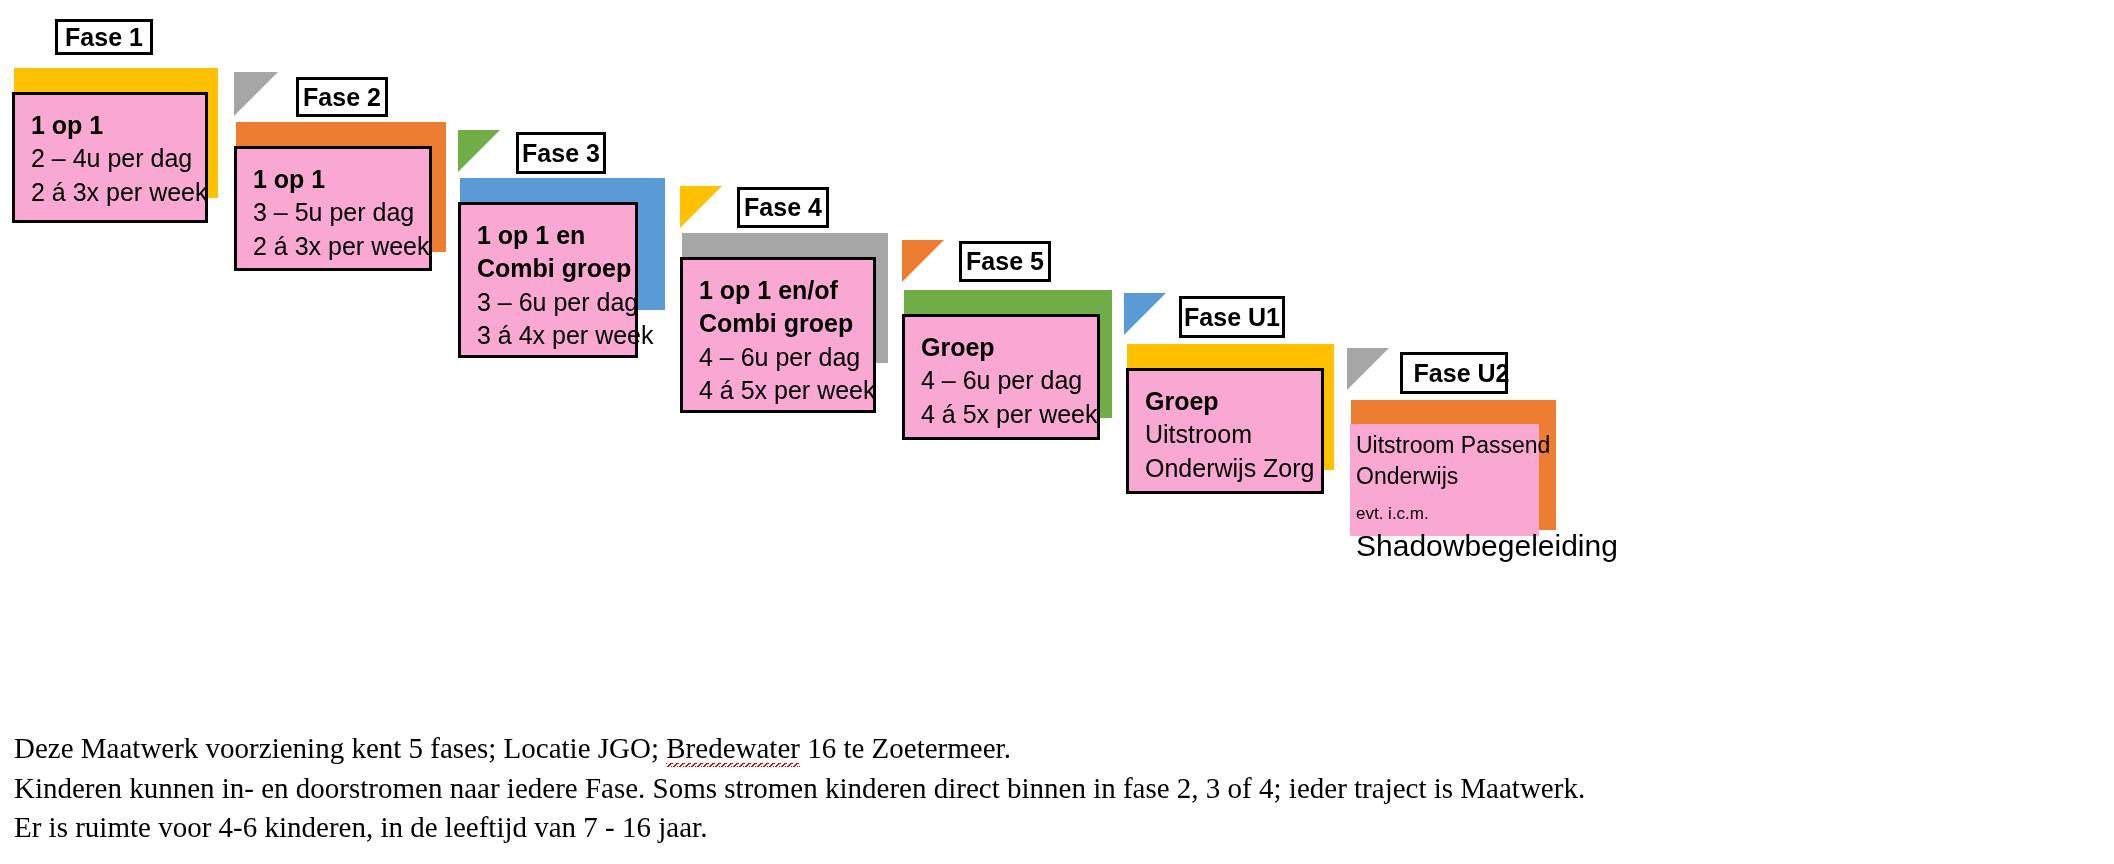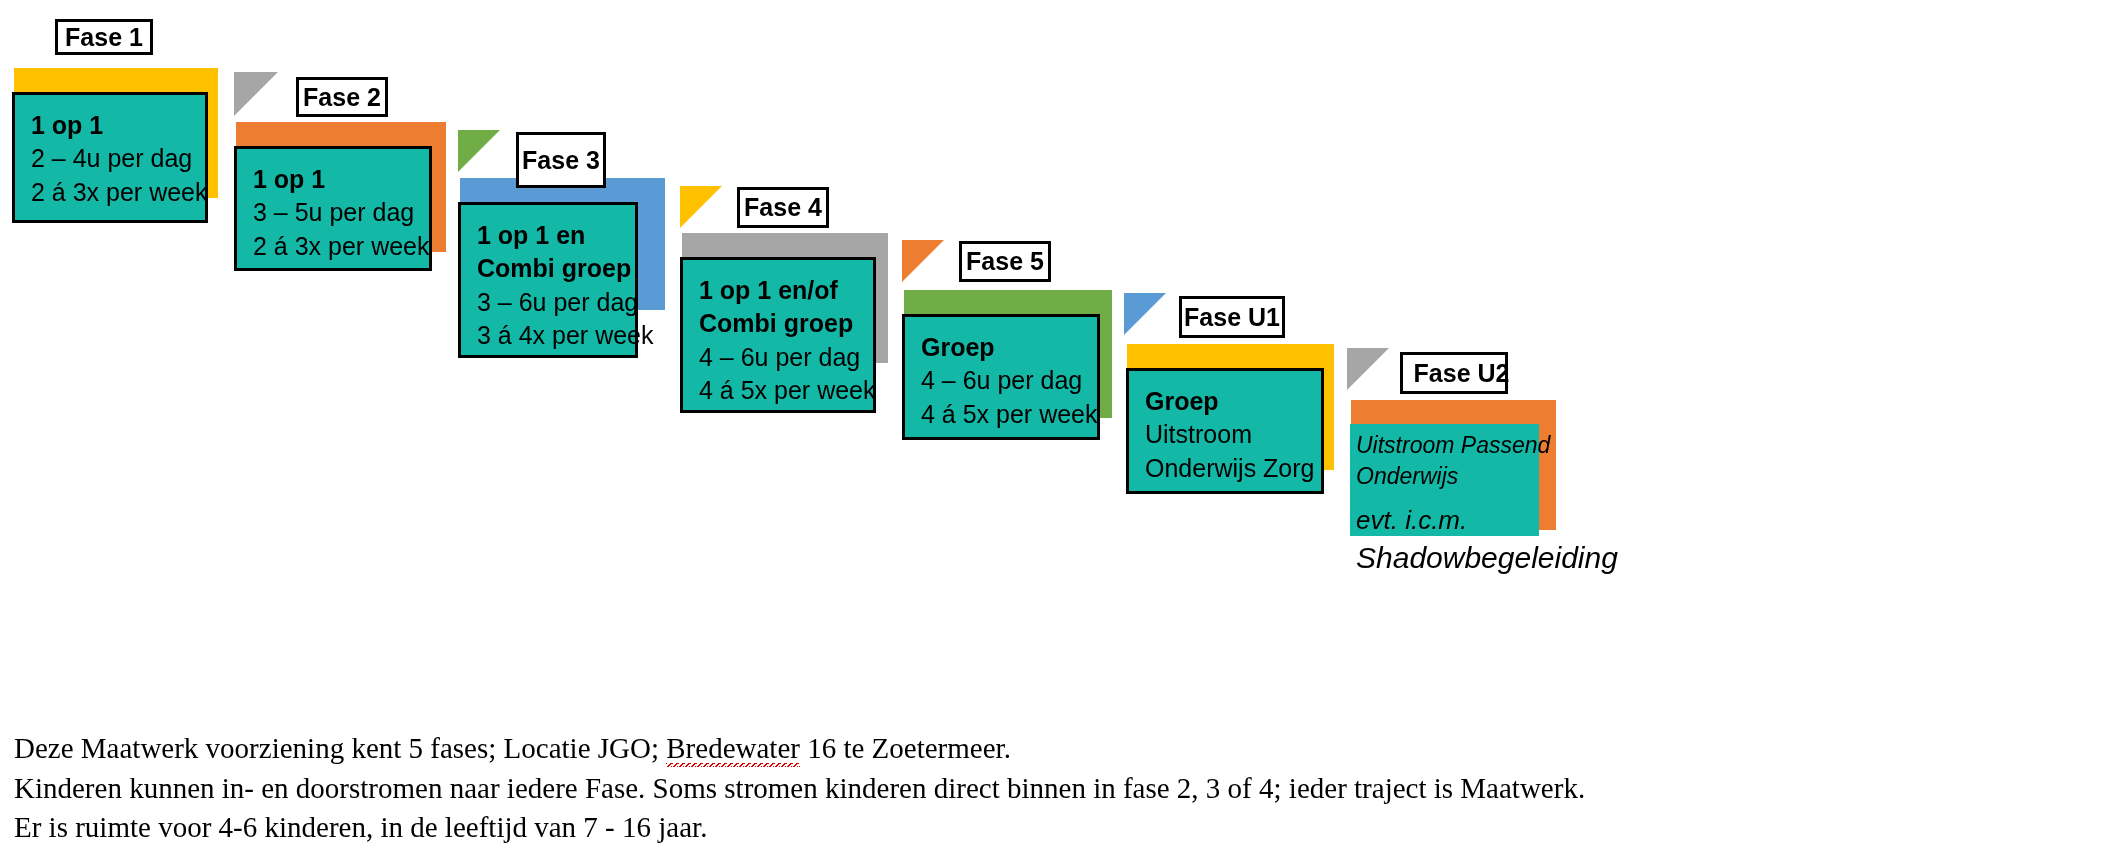--- a/index.html
+++ b/index.html
@@ -31,21 +31,21 @@
   
   .accent {
     position: absolute;
     left: 0;
     top: 0;
   }
 
   
   .card {
     position: absolute;
-    background: #14b8a6;
+    background: #f9a8d4;
     border: 3px solid #000000;
     box-sizing: border-box;
     padding: 14px 16px 10px 16px;
   }
 
   .card-line {
     font-size: 25px;
     line-height: 1.33;
     color: #000000;
     white-space: nowrap;
@@ -156,21 +156,21 @@
 
   <div class="phase" style="left:0px; top:0px;">
     <div class="tri" style="left:458px; top:130px; border-top:42px solid #70AD47; border-right:42px solid transparent;"></div>
     <div class="accent" style="left:460px; top:178px; width:205px; height:132px; background:#5B9BD5;"></div>
     <div class="card" style="left:458px; top:202px; width:180px; height:156px;">
       <div class="card-line bold">1 op 1 en</div>
       <div class="card-line bold">Combi groep</div>
       <div class="card-line">3 – 6u per dag</div>
       <div class="card-line">3 á 4x per week</div>
     </div>
-    <div class="label-box" style="left:516px; top:132px; width:90px; height:56px;">Fase 3</div>
+    <div class="label-box" style="left:516px; top:132px; width:90px; height:42px;">Fase 3</div>
   </div>
 
   <div class="phase" style="left:0px; top:0px;">
     <div class="tri" style="left:680px; top:186px; border-top:42px solid #FFC000; border-right:42px solid transparent;"></div>
     <div class="accent" style="left:682px; top:233px; width:206px; height:130px; background:#A6A6A6;"></div>
     <div class="card" style="left:680px; top:257px; width:196px; height:156px;">
       <div class="card-line bold">1 op 1 en/of</div>
       <div class="card-line bold">Combi groep</div>
       <div class="card-line">4 – 6u per dag</div>
       <div class="card-line">4 á 5x per week</div>
@@ -196,24 +196,24 @@
       <div class="card-line bold">Groep</div>
       <div class="card-line">Uitstroom</div>
       <div class="card-line">Onderwijs Zorg</div>
     </div>
     <div class="label-box" style="left:1179px; top:296px; width:106px; height:42px;">Fase U1</div>
   </div>
 
   <div class="phase" style="left:0px; top:0px;">
     <div class="tri" style="left:1347px; top:348px; border-top:42px solid #A6A6A6; border-right:42px solid transparent;"></div>
     <div class="accent" style="left:1351px; top:400px; width:205px; height:130px; background:#ED7D31;"></div>
-    <div class="card" style="left:1350px; top:424px; width:189px; height:112px; border:none; padding:6px 25px 0 6px;font-style:italic;">
+    <div class="card" style="left:1350px; top:424px; width:189px; height:112px; border:none; padding:6px 25px 0 6px;">
       <div class="card-line" style="font-size:23px;">Uitstroom Passend</div>
       <div class="card-line" style="font-size:23px;">Onderwijs</div>
-      <div class="card-line gap" style="font-size:26px;">evt. i.c.m.</div>
+      <div class="card-line gap" style="font-size:17px;">evt. i.c.m.</div>
       <div class="card-line" style="font-size:30px;">Shadowbegeleiding</div>
     </div>
     <div class="label-box" style="left:1400px; top:352px; width:108px; height:42px;padding-left:15px;">Fase U2</div>
   </div>
 
 
   <div id="body-text">
     <p><span>Deze Maatwerk voorziening kent 5 fases; Locatie JGO; </span><span class="sp-err thin">Bredewater</span><span> 16 te Zoetermeer.</span></p>
     <p>Kinderen kunnen in- en doorstromen naar iedere Fase. Soms stromen kinderen direct binnen in fase 2, 3 of 4; ieder traject is Maatwerk.</p>
     <p>Er is ruimte voor 4-6 kinderen, in de leeftijd van 7 - 16 jaar.</p>

